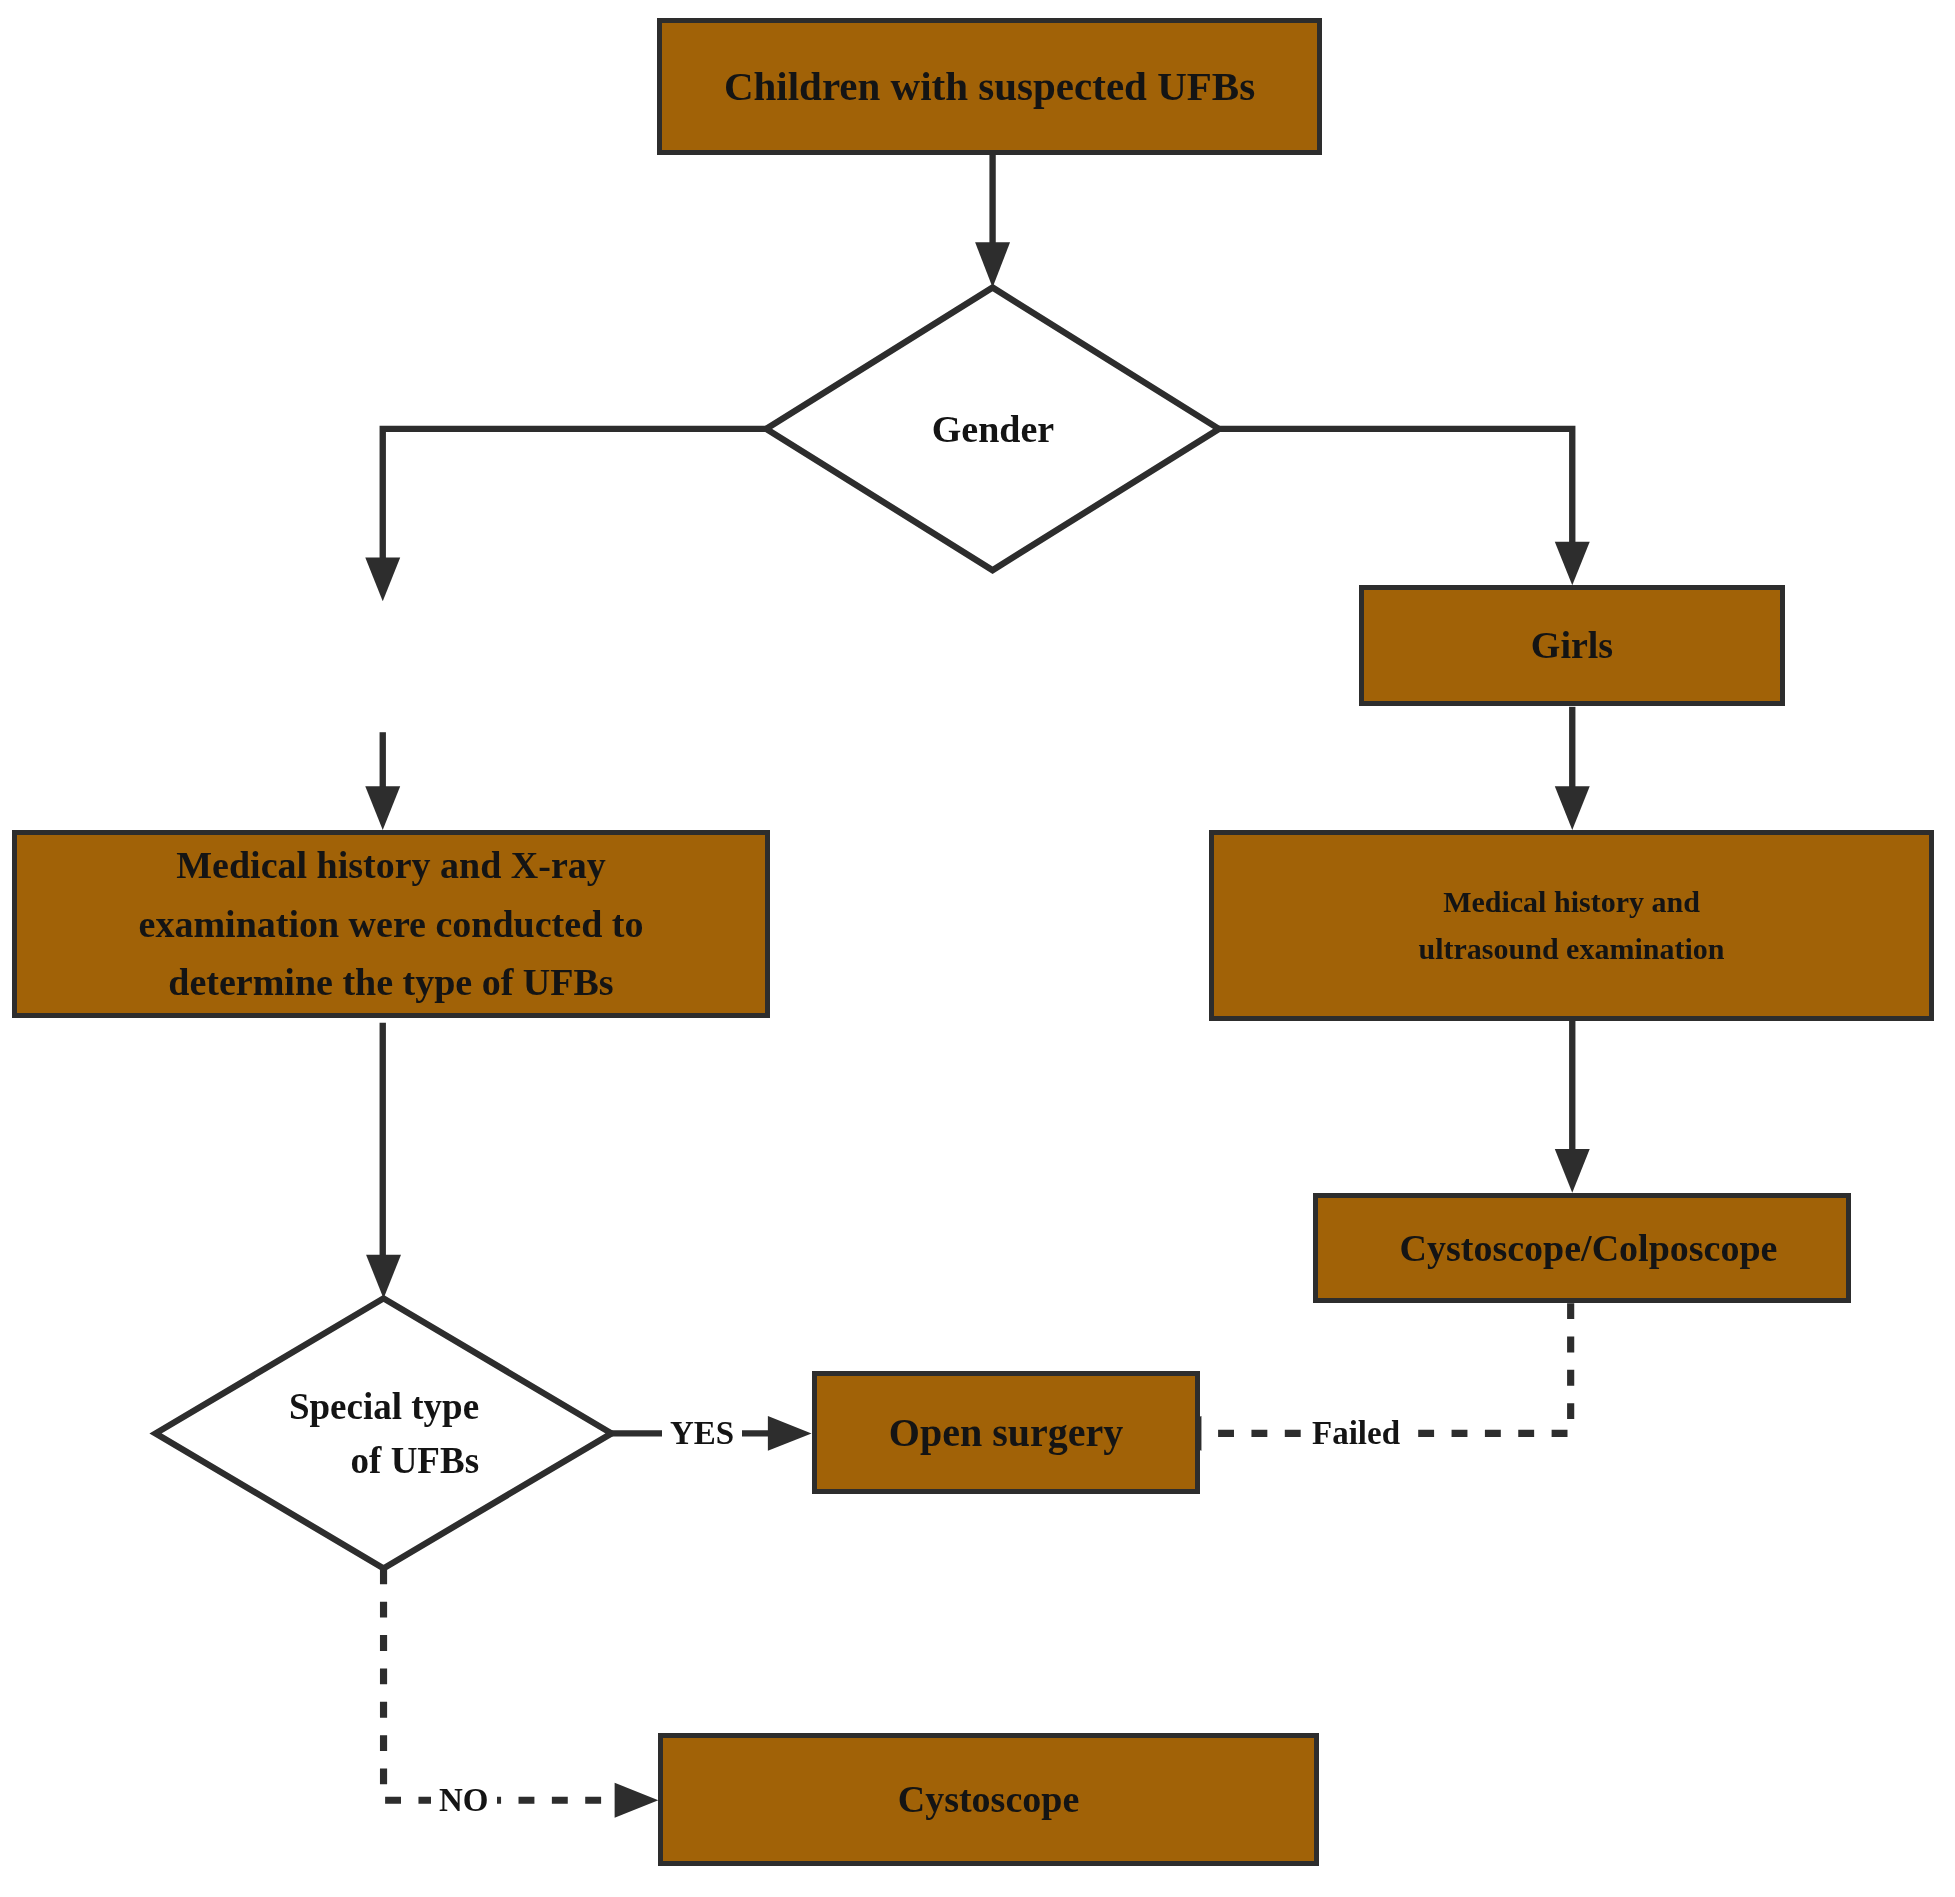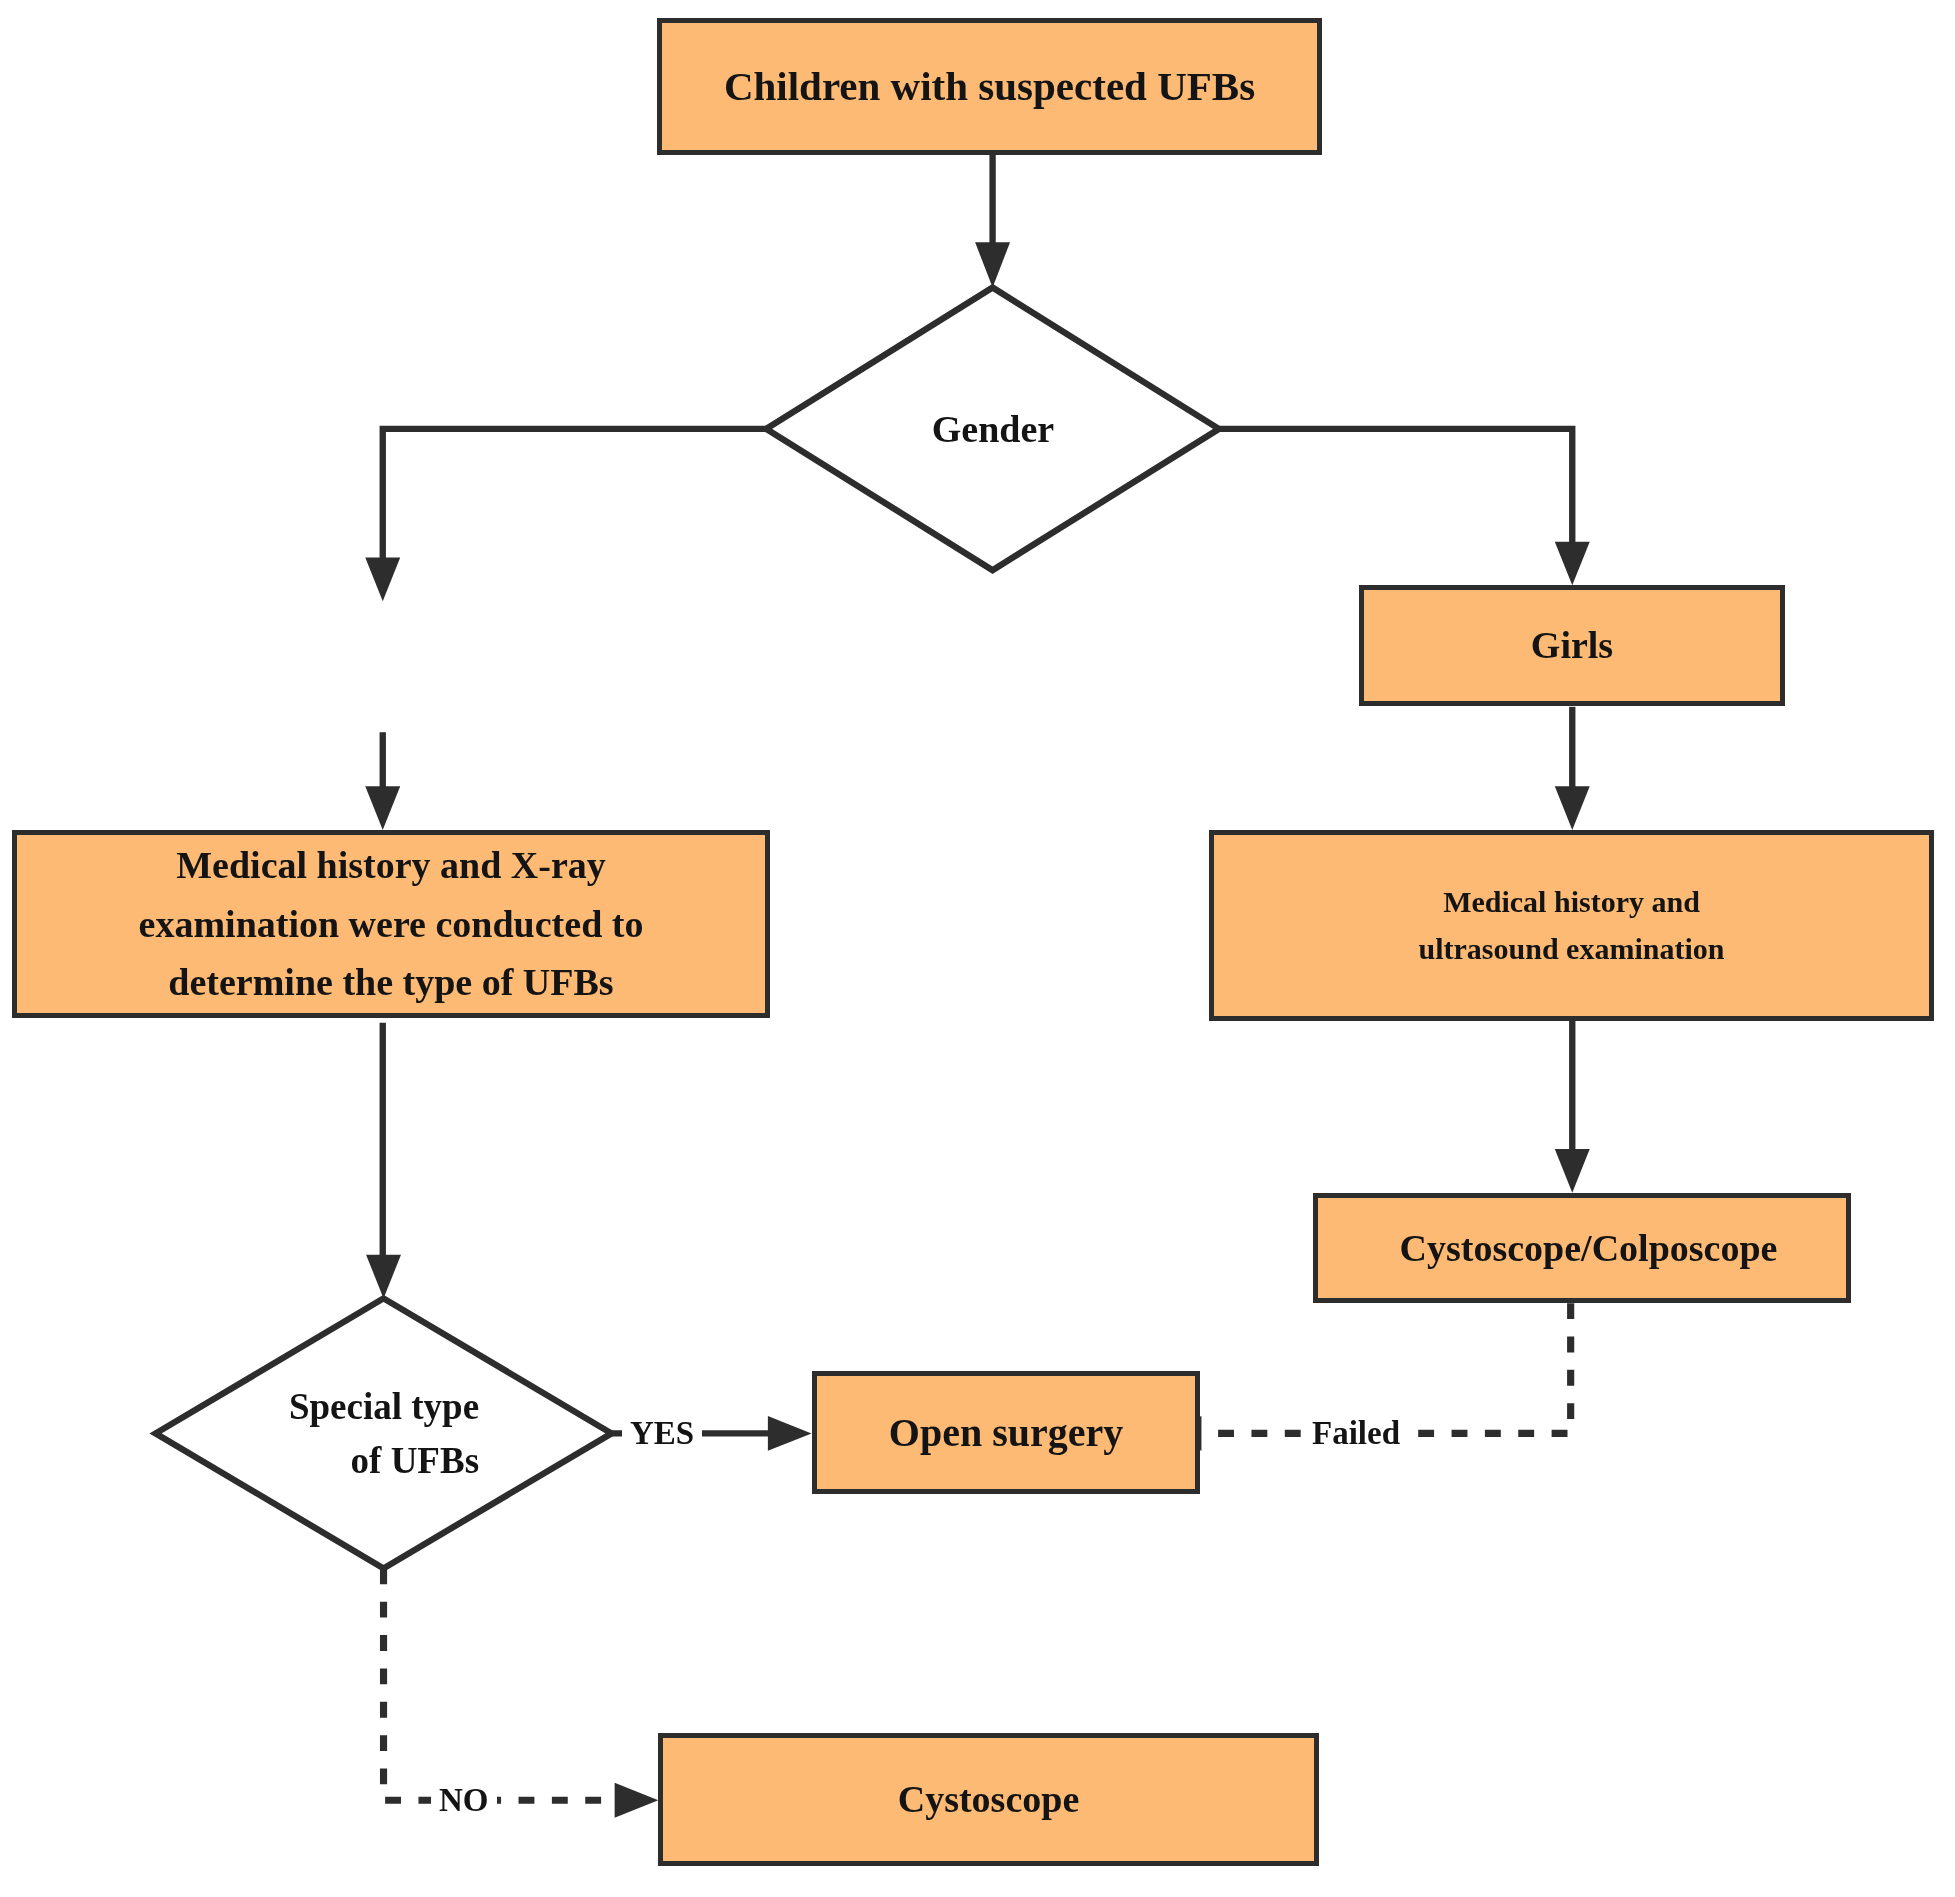--- a/index.html
+++ b/index.html
@@ -23,21 +23,21 @@
     stroke: #2d2d2d;
     stroke-width: 8;
   }
   .wire.dashed { stroke-width: 9; stroke-dasharray: 20 22; }
   .arrowhead { fill: #2d2d2d; stroke: none; }
   .dshape { fill: #ffffff; stroke: #2d2d2d; stroke-width: 8; }
   .node {
     position: absolute;
     box-sizing: border-box;
     border: 5.6px solid #2d2d2d;
-    background: #fdba74;
+    background: #a16207;
     display: flex;
     align-items: center;
     justify-content: center;
     text-align: center;
     white-space: pre-line;
     line-height: 1.55;
   }
   .dlabel {
     position: absolute;
     display: flex;
@@ -60,21 +60,21 @@
   #n-start        { left: 657px;  top: 18px;   width: 665px; height: 137px; font-size: 41px; }
   #n-boys         { left: 171px;  top: 601px;  width: 425px; height: 131px; font-size: 38px; }
   #n-girls        { left: 1359px; top: 585px;  width: 426px; height: 121px; font-size: 38px; }
   #n-boys-exam    { left: 12px;   top: 830px; width: 758px; height: 188px; font-size: 38px; }
   #n-girls-exam   { left: 1209px; top: 830px; width: 725px; height: 191px; font-size: 30px; }
   #n-cysto-colpo  { left: 1313px; top: 1193px; width: 538px; height: 110px; font-size: 38px; padding-left: 13px; }
   #n-open-surgery { left: 812px; top: 1371px; width: 388px; height: 123px; font-size: 40px; }
   #n-cystoscope   { left: 658px;  top: 1733px; width: 661px; height: 133px; font-size: 38px; }
   #l-gender       { left: 834px; top: 388px;  width: 318px; height: 83px; font-size: 38px; }
   #l-special      { left: 225px;  top: 1354px; width: 318px; height: 159px; font-size: 37px; }
-  #e-yes          { left: 622px;  top: 1409px; height: 49px; font-size: 33px; }
+  #e-yes          { left: 662px;  top: 1409px; height: 49px; font-size: 33px; }
   #e-failed       { left: 1304px; top: 1409px; height: 49px; font-size: 33px; }
   #e-no           { left: 431px;  top: 1776px; height: 49px; font-size: 33px; }
 </style>
 </head>
 <body>
 
 <div class="canvas">
 
   <svg class="wires" viewBox="0 0 2462 2390">
 

